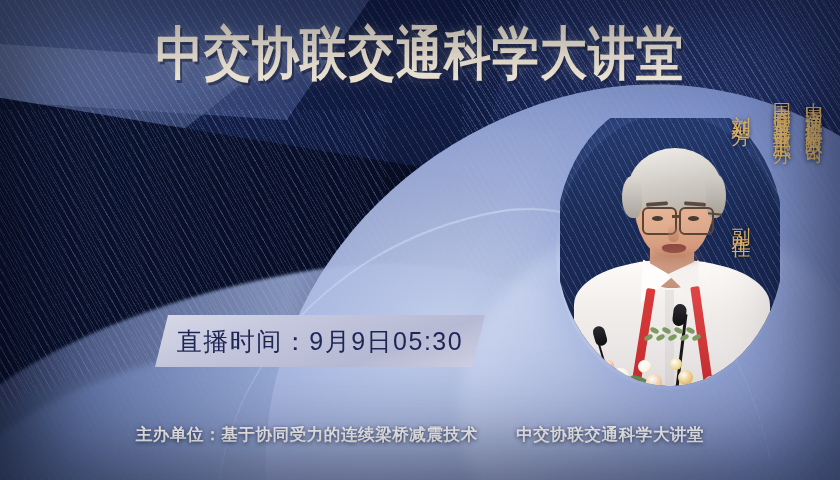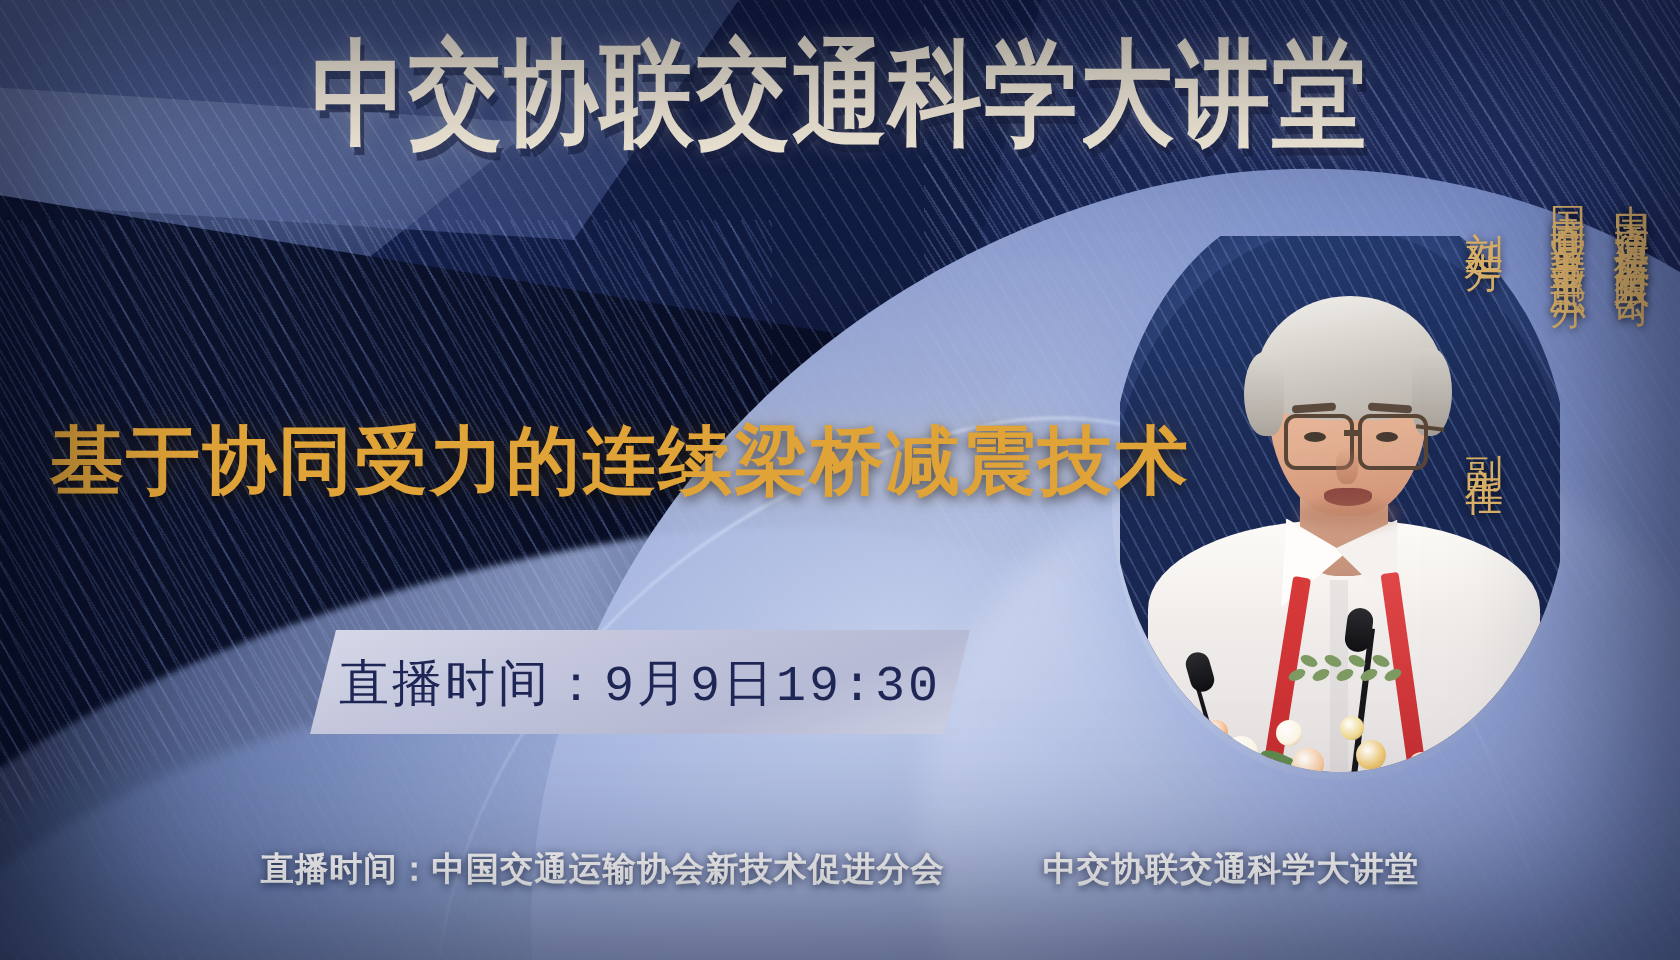--- a/index.html
+++ b/index.html
@@ -1,18 +1,18 @@
 <!DOCTYPE html>
 <html><head>
 <meta charset="utf-8">
 <style>
   html,body{margin:0;padding:0;background:#0a0f24;}
   #poster{
     position:relative;width:840px;height:480px;overflow:hidden;
-    font-family:Liberation Mono, monospace;
+    font-family:Liberation Sans, sans-serif;
     background:#050a1e;
   }
 
   
   .bg-base{
     position:absolute;inset:0;
     background:
       radial-gradient(ellipse 70% 60% at 18% 22%, #15204a 0%, rgba(10,16,45,0) 70%),
       radial-gradient(ellipse 60% 70% at 85% 15%, #1b2a5e 0%, rgba(8,13,38,0) 72%),
       linear-gradient(160deg,#1e2d5c 0%, #101a3e 22%, #080e28 55%, #060b20 100%);
@@ -372,28 +372,27 @@
         <div class="fl" style="left: 150px; top: 20px; width: 14px; height: 14px; background: radial-gradient(circle at 38% 34%, rgb(255, 255, 255) 0%, rgb(246, 201, 160) 62%, rgba(190, 150, 95, 0.9) 100%);"></div>
         <div class="leaf" style="left: 20px; top: 22px; width: 15px; height: 7px; transform: rotate(-30deg);"></div>
         <div class="leaf" style="left: 76px; top: 20px; width: 16px; height: 7px; transform: rotate(25deg);"></div>
       </div>
   </div>
   <div class="photo-glow"></div>
 
   <div class="main-title">中交协联交通科学大讲堂</div>
 
 
-  <div class="lecture-title">基于协同受力的连续梁桥减震技术</div>
 
   <div class="time-badge">
-    <span>直播时间：9月9日19:30</span>
+    <span>直播时间：9月9日05:30</span>
   </div>
 
   <div class="footer">
-    <span>直播时间：中国交通运输协会新技术促进分会</span>
+    <span>主办单位：基于协同受力的连续梁桥减震技术</span>
     <span class="gap"></span>
     <span>中交协联交通科学大讲堂</span>
   </div>
 
   <div class="vcol vcol-company">中国交通建设股份有限公司</div>
   <div class="vcol vcol-dept">国内直营业务事业部总工办</div>
   <div class="vcol vcol-name">刘延芳</div>
   <div class="vcol vcol-role">副主任</div>
 
   <div class="vignette"></div>

